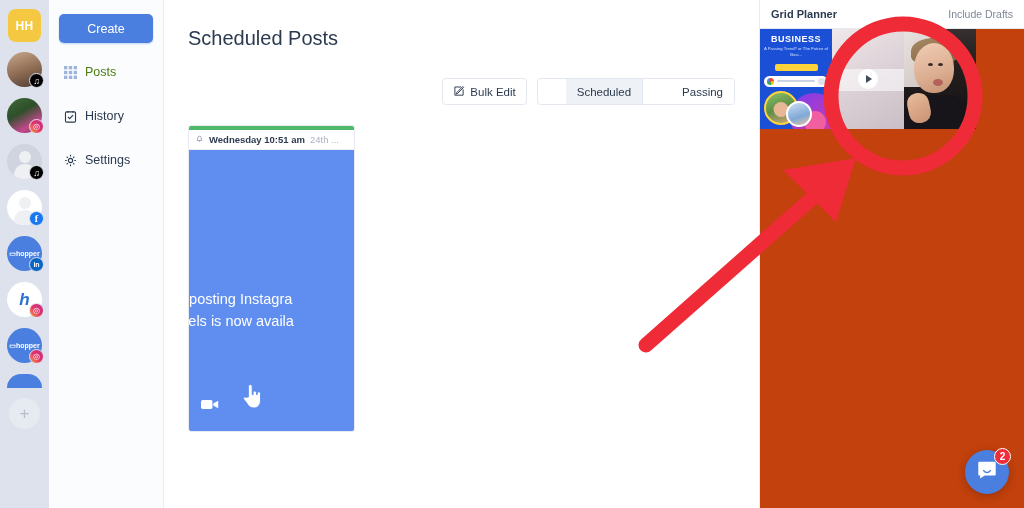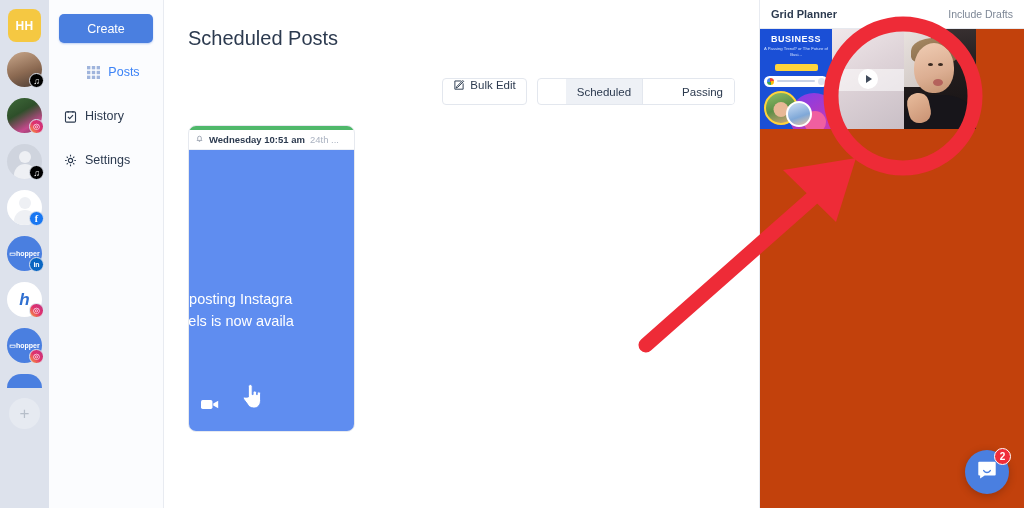--- a/index.html
+++ b/index.html
@@ -98,50 +98,50 @@
     font-size: 12.5px;
     display: flex; align-items: center; justify-content: center;
     box-shadow: 0 1px 2px rgba(74,127,224,.35);
   }
   .nav-item {
     display: flex; align-items: center; gap: 8px;
     padding: 0 0 0 14px; height: 30px;
     margin-bottom: 14px;
     font-size: 12.5px; color: #2c3a4f;
   }
-  .nav-item.active { color: #3b82f6; justify-content: center; }
+  .nav-item.active { color: #4d7c0f; }
   .nav-item .ico { width: 14px; height: 14px; display: flex; align-items: center; justify-content: center; flex: 0 0 14px; }
   .nav-item svg { display: block; }
 
   
   .main {
     flex: 1; height: 508px; position: relative;
     background: #ffffff; padding: 16px 24px 0 24px;
     border-right: 1px solid #e8ebf1;
     overflow: hidden;
   }
   .page-title { font-size: 20px; color: #2c3a4f; font-weight: normal; margin-bottom: 28px; margin-top: 11px; }
   .toolbar { display: flex; justify-content: flex-end; gap: 10px; margin-bottom: 20px; }
   .btn-bulk {
-    display: flex; align-items: flex-start; gap: 5px;
+    display: flex; align-items: center; gap: 5px;
     height: 27px; padding: 0 10px;
     background: #ffffff; border: 1px solid #e3e7ee; border-radius: 4px;
     font-size: 11.5px; color: #2c3a4f;
   }
   .seg { display: flex; border: 1px solid #e3e7ee; border-radius: 4px; overflow: hidden; height: 27px; }
   .seg-btn {
     padding: 0 11px; display: flex; align-items: center;
     font-size: 11.5px; color: #2c3a4f; background: #ffffff; margin-left: 28px;
   }
   .seg-btn.active { background: #eef1f6; }
   .seg-div { width: 1px; background: #e3e7ee; }
 
   
   .post-card {
-    width: 167px; border: 1px solid #e6e9ef; border-radius: 8px;
+    width: 167px; border: 1px solid #e6e9ef; border-radius: 3px;
     overflow: hidden; background: #fff;
   }
   .card-top { height: 4px; background: #4fb86a; }
   .card-head {
     display: flex; align-items: center; gap: 5px;
     padding: 4px 6px; font-size: 9.5px;
     border-bottom: 1px solid #eceff4; white-space: nowrap;
   }
   .card-time { font-weight: bold; color: #2c3a4f; }
   .card-date { color: #aab2c0; }

